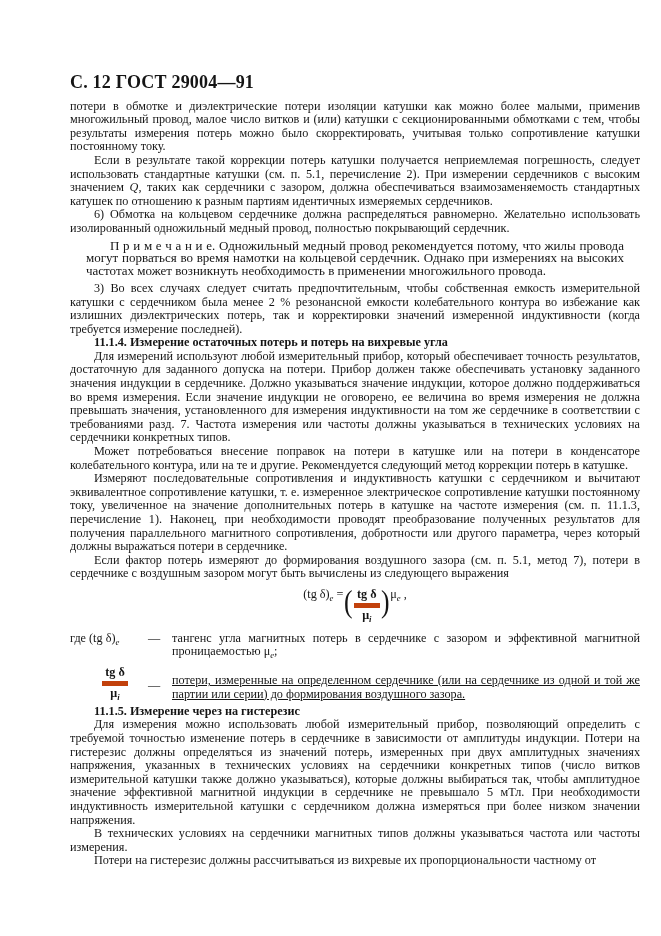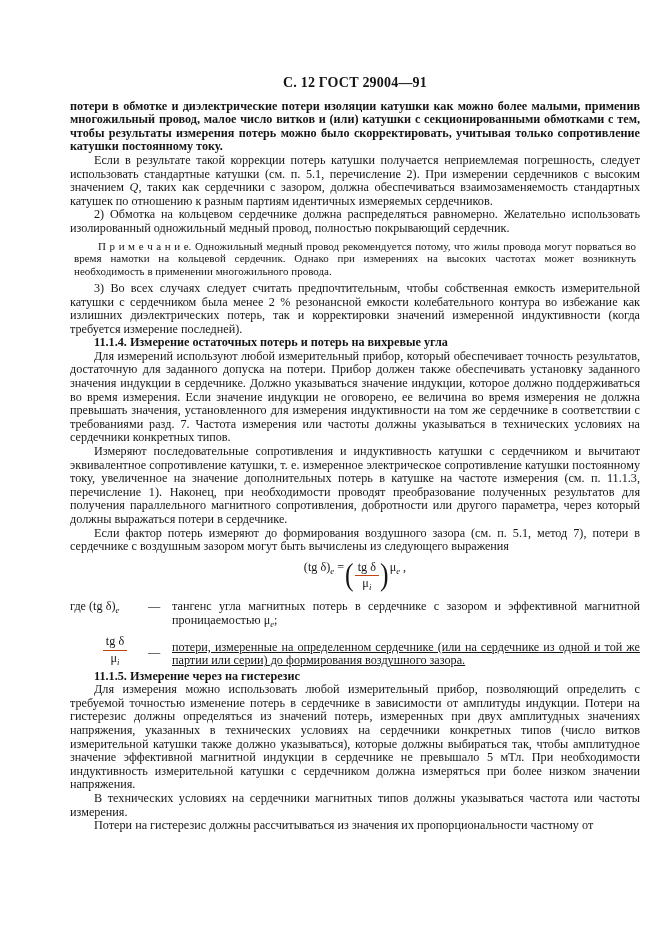--- a/index.html
+++ b/index.html
@@ -12,56 +12,56 @@
     box-sizing: border-box;
     padding: 76px 21px 0 70px;
     color: #151515;
     font-family: "Liberation Serif", "DejaVu Serif", serif;
     font-size: 12.2px;
     line-height: 13.6px;
     overflow: hidden;
   }
   .runhead {
     font-weight: bold;
-    font-size: 14px;
+    font-size: 18px;
     margin: 0 0 10px 0;
     letter-spacing: 0.2px;
-    text-align: center;
   }
   .para {
     margin: 0;
     text-align: justify;
     text-indent: 24px;
   }
-  .para.no-indent { text-indent: 0; font-weight: bold; }
+  .para.no-indent { text-indent: 0; }
   .note {
-    margin: 4px 4px;
+    margin: 4px 16px;
     text-align: justify;
     text-indent: 24px;
-    font-size: 11px;
+    font-size: 13px;
     line-height: 12.8px;
   }
   .heading {
     margin: 0;
     text-indent: 24px;
     font-weight: bold;
   }
   .formula-row {
     display: flex;
     justify-content: center;
     margin: 7px 0 5px 0;
     text-indent: 0;
   }
   .frac {
     display: inline-block;
     vertical-align: middle;
     text-align: center;
+    font-weight: bold;
   }
   .frac .num { display: block; padding: 0 3px 1px 3px; }
-  .frac .den { display: block; border-top: 1px solid #c2410c; padding: 1px 3px 0 3px; }
+  .frac .den { display: block; border-top: 5px solid #c2410c; padding: 1px 3px 0 3px; }
   .bigparen {
     font-size: 32px;
     line-height: 0.85;
     font-weight: 400;
     transform: scaleX(0.8);
     display: inline-block;
   }
   sub.it { font-style: italic; font-size: 0.72em; }
   .where-row { display: flex; align-items: flex-start; margin: 0; }
   .where-row.centered { align-items: center; margin-top: 3px; }
@@ -77,30 +77,31 @@
 <body>
 
 <div class="page">
 
   <p class="runhead">С. 12 ГОСТ 29004—91</p>
 
   <p class="para no-indent">потери в обмотке и диэлектрические потери изоляции катушки как можно более малыми, применив многожильный провод, малое число витков и (или) катушки с секционированными обмотками с тем, чтобы результаты измерения потерь можно было скорректировать, учитывая только сопротивление катушки постоянному току.</p>
 
   <p class="para"><span>Если в результате такой коррекции потерь катушки получается неприемлемая погрешность, следует использовать стандартные катушки (см. п. 5.1, перечисление 2). При измерении сердечников с высоким значением </span><span class="qvar">Q</span><span>, таких как сердечники с зазором, должна обеспечиваться взаимозаменяемость стандартных катушек по отношению к разным партиям идентичных измеряемых сердечников.</span></p>
 
-  <p class="para">2) Обмотка на кольцевом сердечнике должна распределяться равномерно. Желательно использовать изолированный одножильный медный провод, полностью покрывающий сердечник.</p>
+  <p class="para">6) Обмотка на кольцевом сердечнике должна распределяться равномерно. Желательно использовать изолированный одножильный медный провод, полностью покрывающий сердечник.</p>
 
   <p class="note">П р и м е ч а н и е. Одножильный медный провод рекомендуется потому, что жилы провода могут порваться во время намотки на кольцевой сердечник. Однако при измерениях на высоких частотах может возникнуть необходимость в применении многожильного провода.</p>
 
   <p class="para">3) Во всех случаях следует считать предпочтительным, чтобы собственная емкость измерительной катушки с сердечником была менее 2 % резонансной емкости колебательного контура во избежание как излишних диэлектрических потерь, так и корректировки значений измеренной индуктивности (когда требуется измерение последней).</p>
 
   <p class="heading">11.1.4. Измерение остаточных потерь и потерь на вихревые угла</p>
 
   <p class="para">Для измерений используют любой измерительный прибор, который обеспечивает точность результатов, достаточную для заданного допуска на потери. Прибор должен также обеспечивать установку заданного значения индукции в сердечнике. Должно указываться значение индукции, которое должно поддерживаться во время измерения. Если значение индукции не оговорено, ее величина во время измерения не должна превышать значения, установленного для измерения индуктивности на том же сердечнике в соответствии с требованиями разд. 7. Частота измерения или частоты должны указываться в технических условиях на сердечники конкретных типов.</p>
 
+  <p class="para">Может потребоваться внесение поправок на потери в катушке или на потери в конденсаторе колебательного контура, или на те и другие. Рекомендуется следующий метод коррекции потерь в катушке.</p>
 
   <p class="para">Измеряют последовательные сопротивления и индуктивность катушки с сердечником и вычитают эквивалентное сопротивление катушки, т. е. измеренное электрическое сопротивление катушки постоянному току, увеличенное на значение дополнительных потерь в катушке на частоте измерения (см. п. 11.1.3, перечисление 1). Наконец, при необходимости проводят преобразование полученных результатов для получения параллельного магнитного сопротивления, добротности или другого параметра, через который должны выражаться потери в сердечнике.</p>
 
   <p class="para">Если фактор потерь измеряют до формирования воздушного зазора (см. п. 5.1, метод 7), потери в сердечнике с воздушным зазором могут быть вычислены из следующего выражения</p>
 
   <div class="formula-row">
     <span><span>(tg δ)</span><sub class="it">e</sub><span> = </span></span>
     <span class="bigparen">(</span>
     <span class="frac">
       <span class="num">tg δ</span>
@@ -126,15 +127,15 @@
     <span class="where-dash">—</span>
     <span class="where-def padded">потери, измеренные на определенном сердечнике (или на сердечнике из одной и той же партии или серии) до формирования воздушного зазора.</span>
   </div>
 
   <p class="heading">11.1.5. Измерение через на гистерезис</p>
 
   <p class="para">Для измерения можно использовать любой измерительный прибор, позволяющий определить с требуемой точностью изменение потерь в сердечнике в зависимости от амплитуды индукции. Потери на гистерезис должны определяться из значений потерь, измеренных при двух амплитудных значениях напряжения, указанных в технических условиях на сердечники конкретных типов (число витков измерительной катушки также должно указываться), которые должны выбираться так, чтобы амплитудное значение эффективной магнитной индукции в сердечнике не превышало 5 мТл. При необходимости индуктивность измерительной катушки с сердечником должна измеряться при более низком значении напряжения.</p>
 
   <p class="para">В технических условиях на сердечники магнитных типов должны указываться частота или частоты измерения.</p>
 
-  <p class="para">Потери на гистерезис должны рассчитываться из значения их пропорциональности частному от</p>
+  <p class="para">Потери на гистерезис должны рассчитываться из вихревые их пропорциональности частному от</p>
 
 </div>
 
 </body></html>

